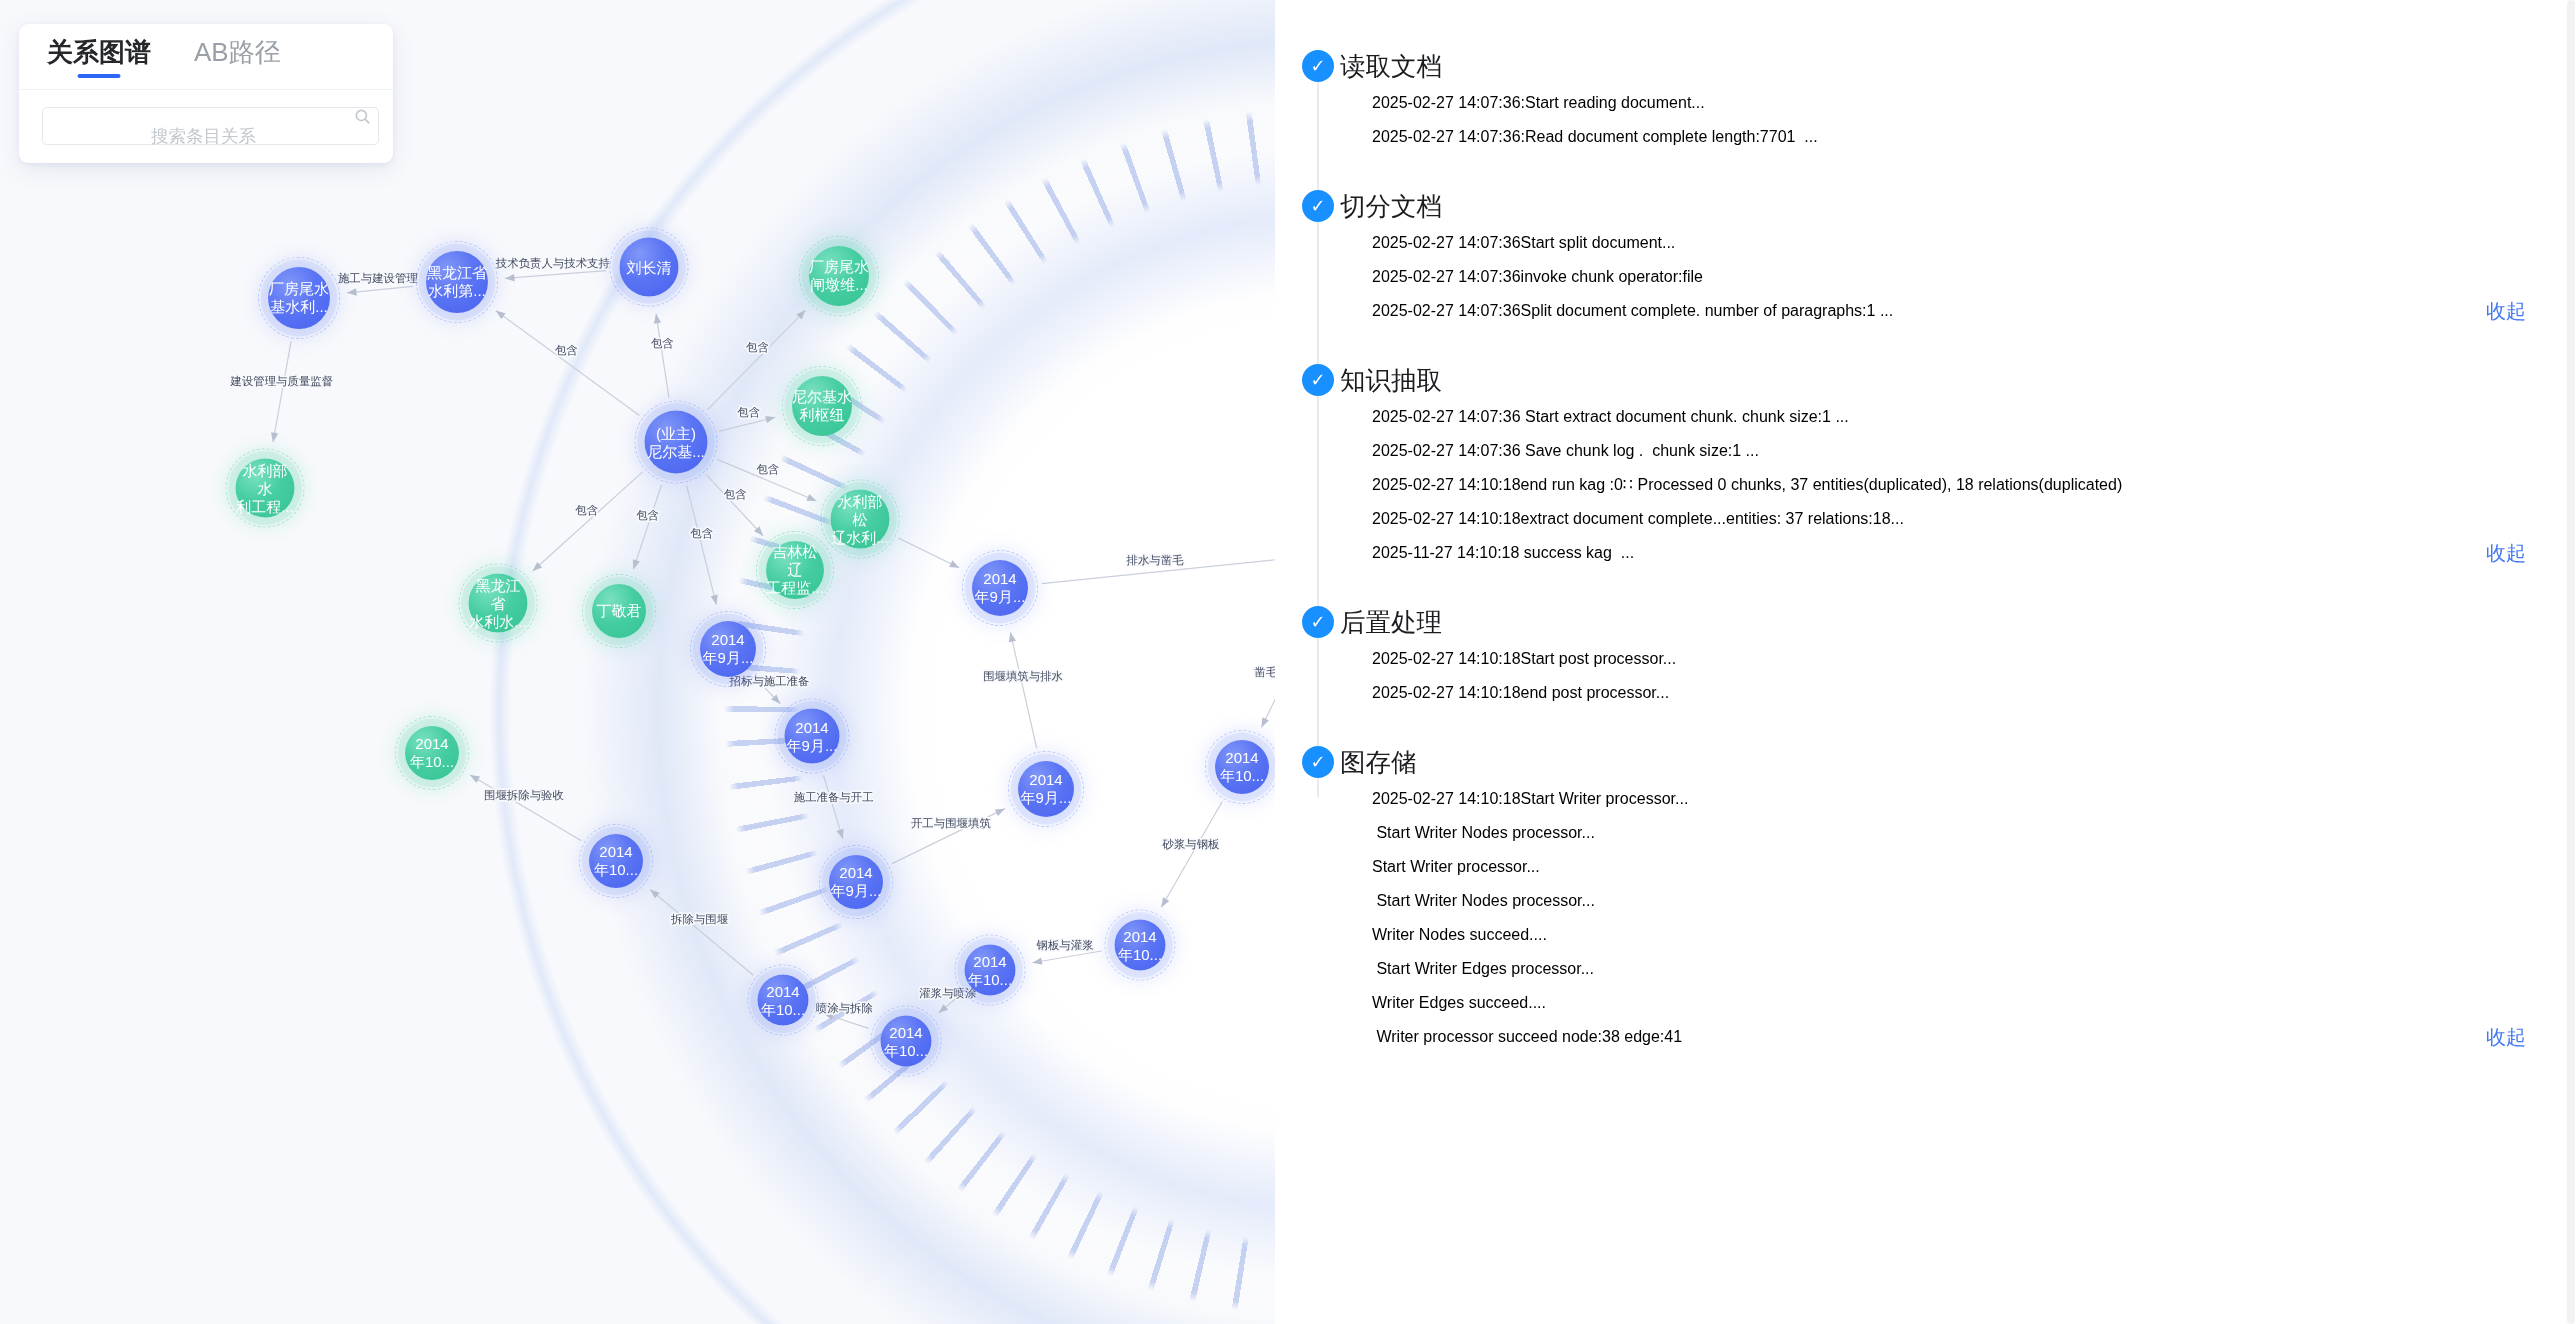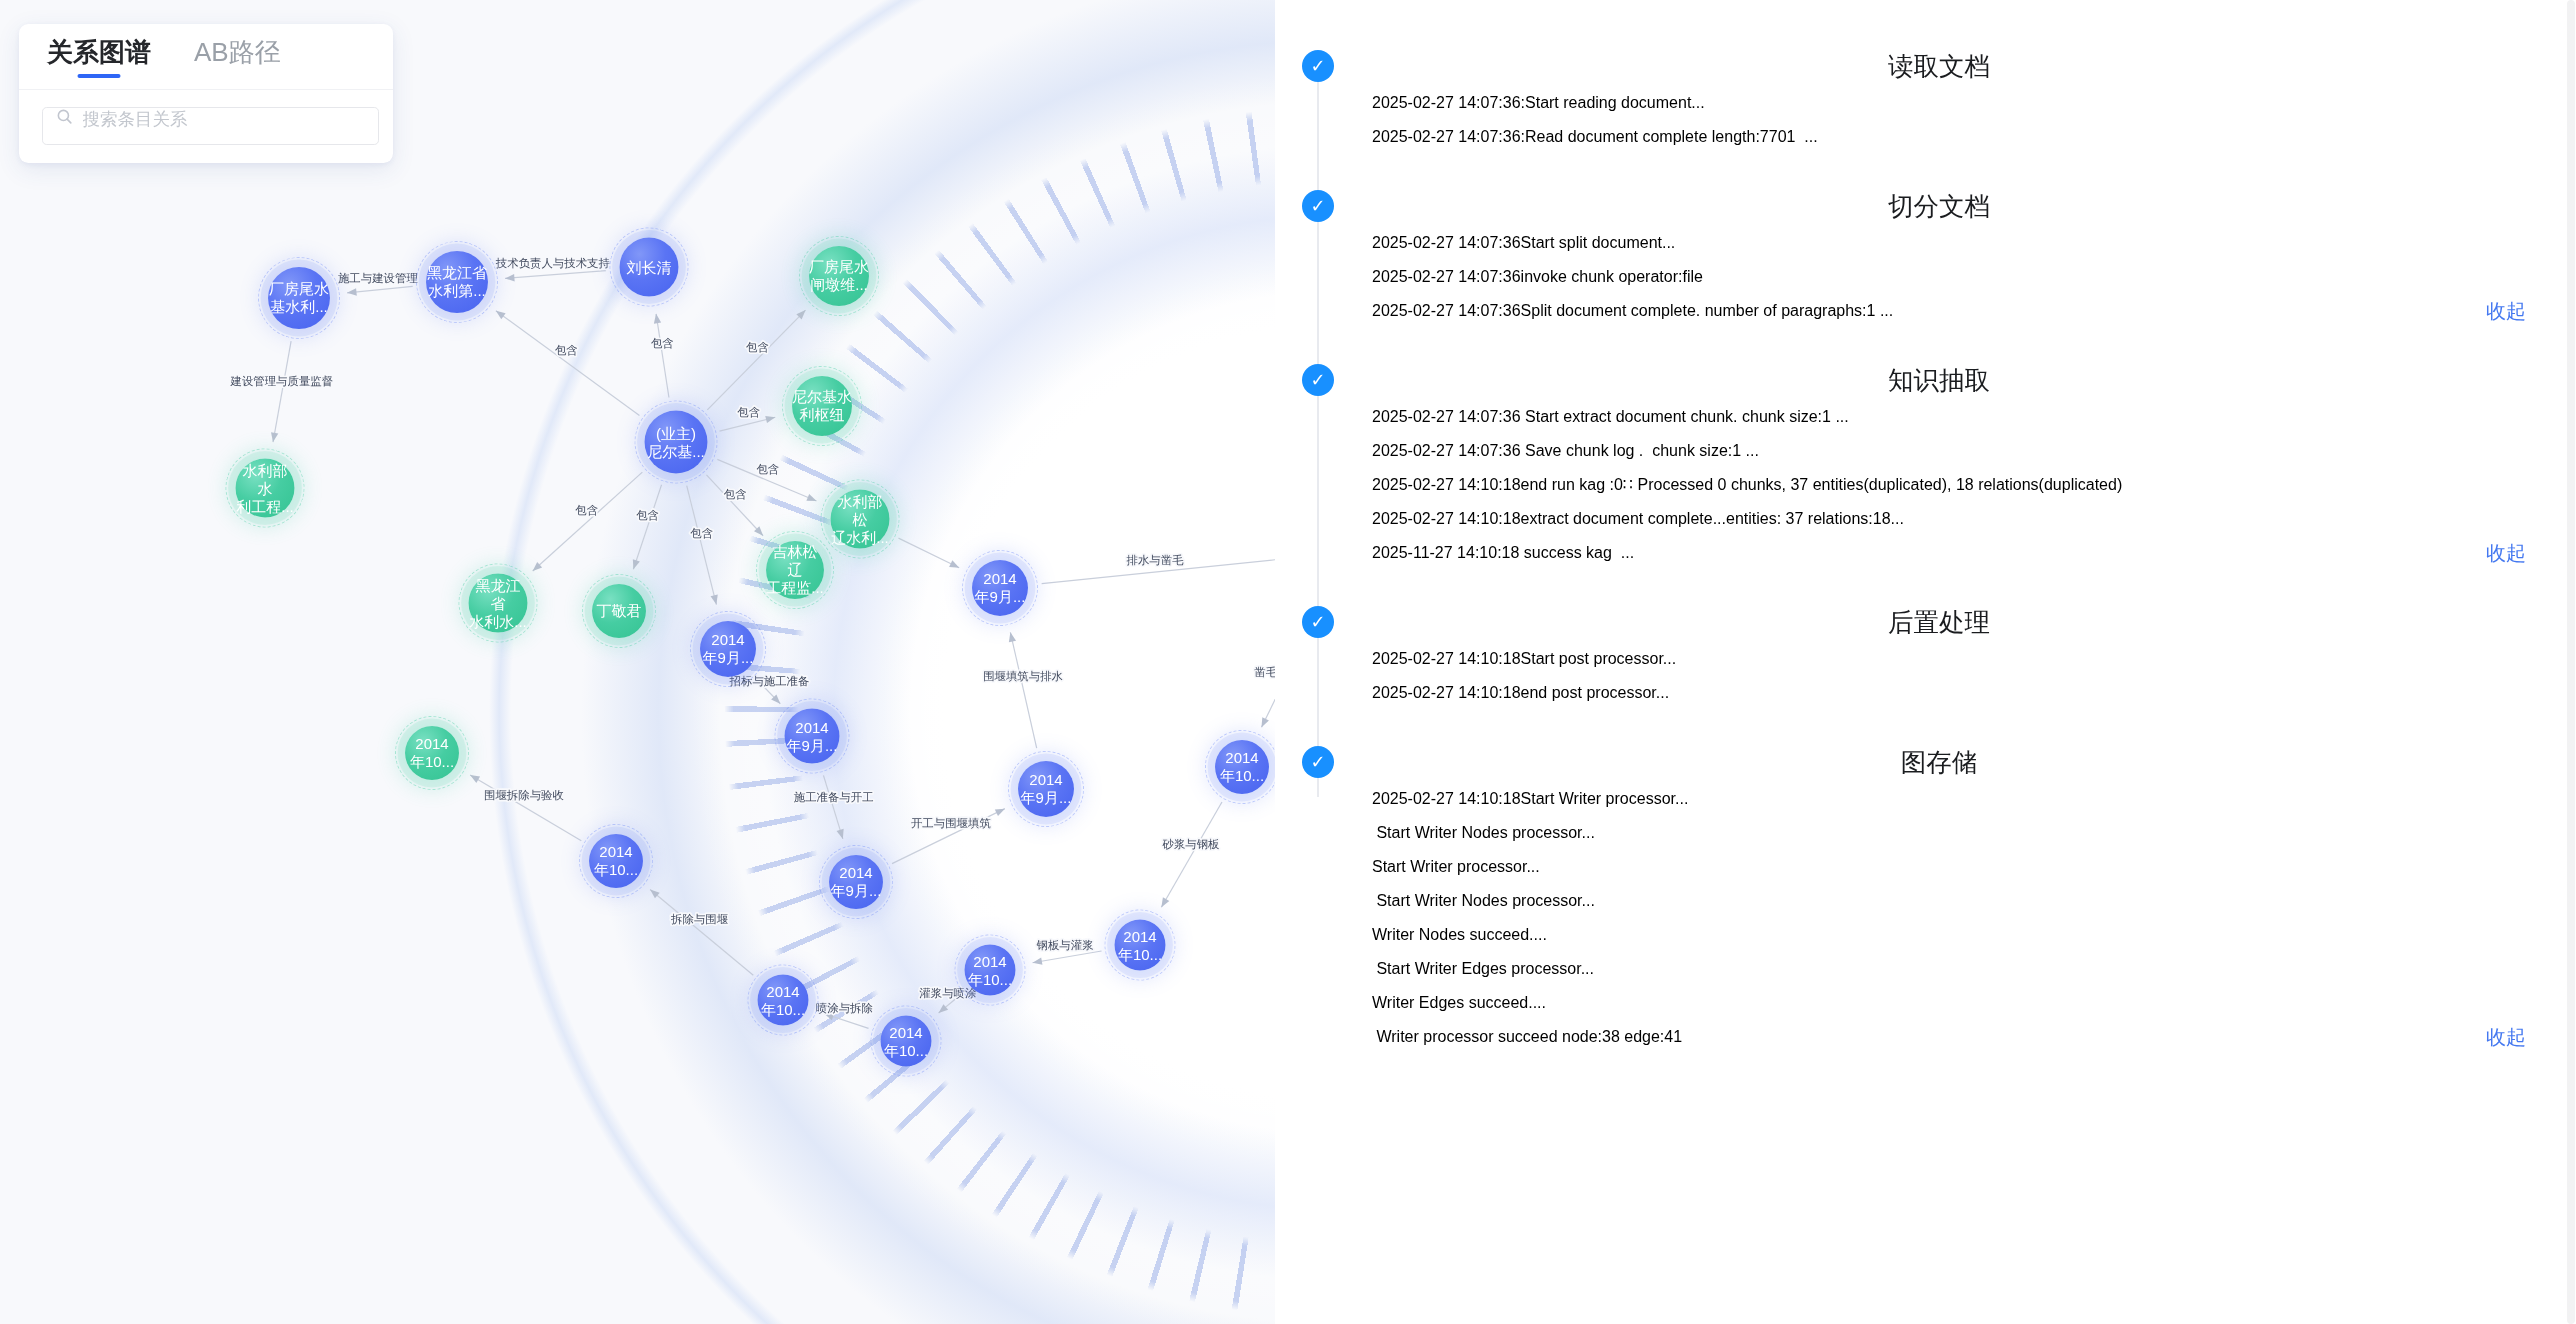--- a/index.html
+++ b/index.html
@@ -38,35 +38,35 @@
   
   .tool-card{position:absolute;left:19px;top:23.5px;width:374px;height:139px;background:#fff;z-index:5;
              border-radius:9.4px;box-shadow:0 6.7px 23px rgba(45,75,150,.10),0 1.3px 5.4px rgba(45,75,150,.06);}
   .tabs{display:flex;align-items:flex-end;height:62px;padding-left:28px;gap:43px;}
   .tab{position:relative;font-size:26px;color:#9aa0a8;padding-bottom:16px;cursor:pointer;}
   .tab.active{color:#25272b;font-weight:700;}
   .tab-ind{position:absolute;left:50%;transform:translateX(-50%);bottom:8px;width:43px;height:4px;
            border-radius:2px;background:#2e66f6;display:block;}
   .card-divider{height:0.7px;background:#f0f1f4;margin-top:3.4px;}
   .search-row{position:absolute;left:23px;top:83px;width:337px;height:38px;border:1.3px solid #e6e7eb;
-              border-radius:4.7px;display:flex;align-items:flex-start;background:#fff;box-sizing:border-box;}
+              border-radius:4.7px;display:flex;align-items:flex-end;background:#fff;box-sizing:border-box;flex-direction:column;}
   .mag{display:inline-flex;margin-left:13.4px;margin-right:6.7px;}
   .search-row input{border:none;outline:none;flex:1;font-size:17.5px;color:#333;background:transparent;
                     font-family:inherit;}
   .search-row input::placeholder{color:#c3c7ce;}
 
   
   #log-panel{position:absolute;left:1275px;top:0;width:1301px;height:1324px;background:#fff;
              box-sizing:border-box;padding:50px 38px 0 27px;}
   .tl-line{position:absolute;left:42px;top:66px;width:2px;height:731px;background:#e8eaef;z-index:0;}
   #log-sections{position:relative;z-index:1;}
   .sec{position:relative;margin-bottom:36px;}
   .check{position:absolute;left:0;top:0;width:32px;height:32px;border-radius:50%;background:#1890ff;
          color:#fff;display:flex;align-items:center;justify-content:center;font-size:18px;font-weight:700;}
-  .sec-title{margin-left:38px;height:32px;line-height:32px;font-size:25.5px;color:#1a1c1f;font-weight:500;text-align:center;}
+  .sec-title{margin-left:38px;height:32px;line-height:32px;font-size:25.5px;color:#1a1c1f;font-weight:500;}
   .lines{margin-left:42px;margin-top:4px;position:relative;}
   .log-line{font-size:16px;line-height:34px;color:#000000;white-space:pre;margin-left:28px;}
   .collapse{position:absolute;right:12px;bottom:5.4px;font-size:20px;color:#4478f0;cursor:pointer;line-height:24px;}
   .scroll-track{position:absolute;right:1.3px;top:0;bottom:0;width:8px;background:#f2f2f3;border-radius:4px;}
 </style>
 </head>
 <body>
 
 <div id="app">
 

